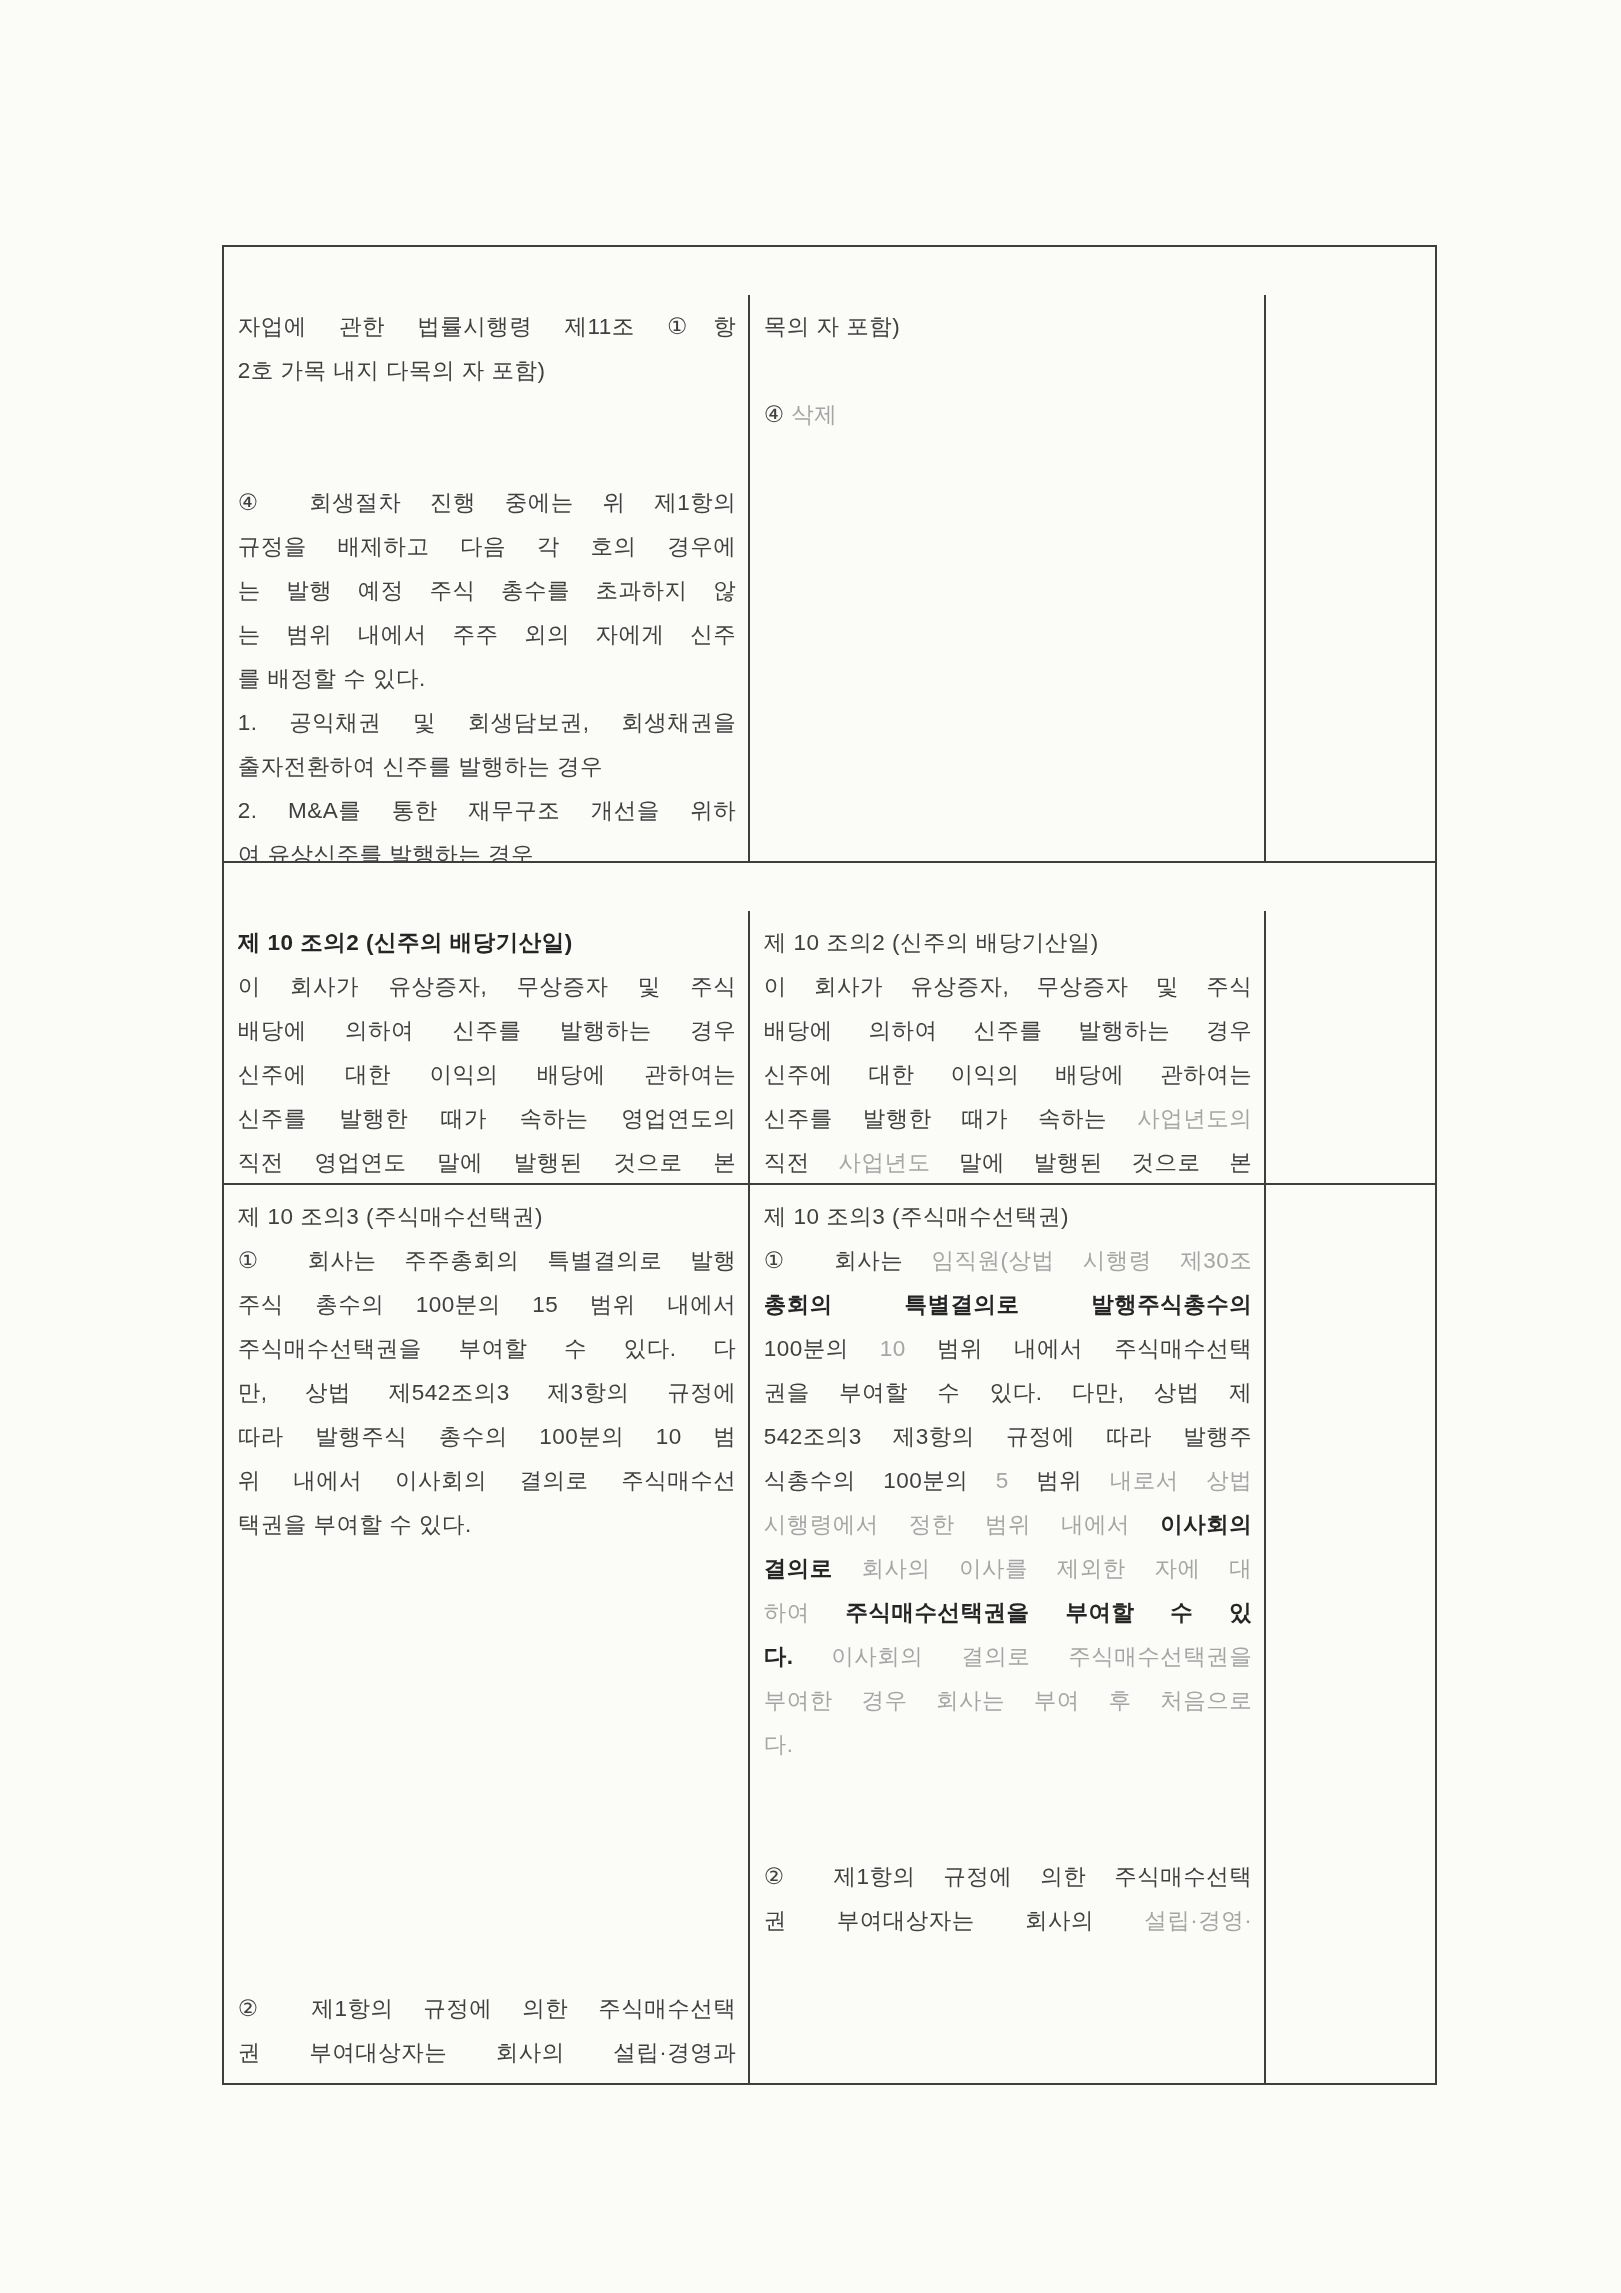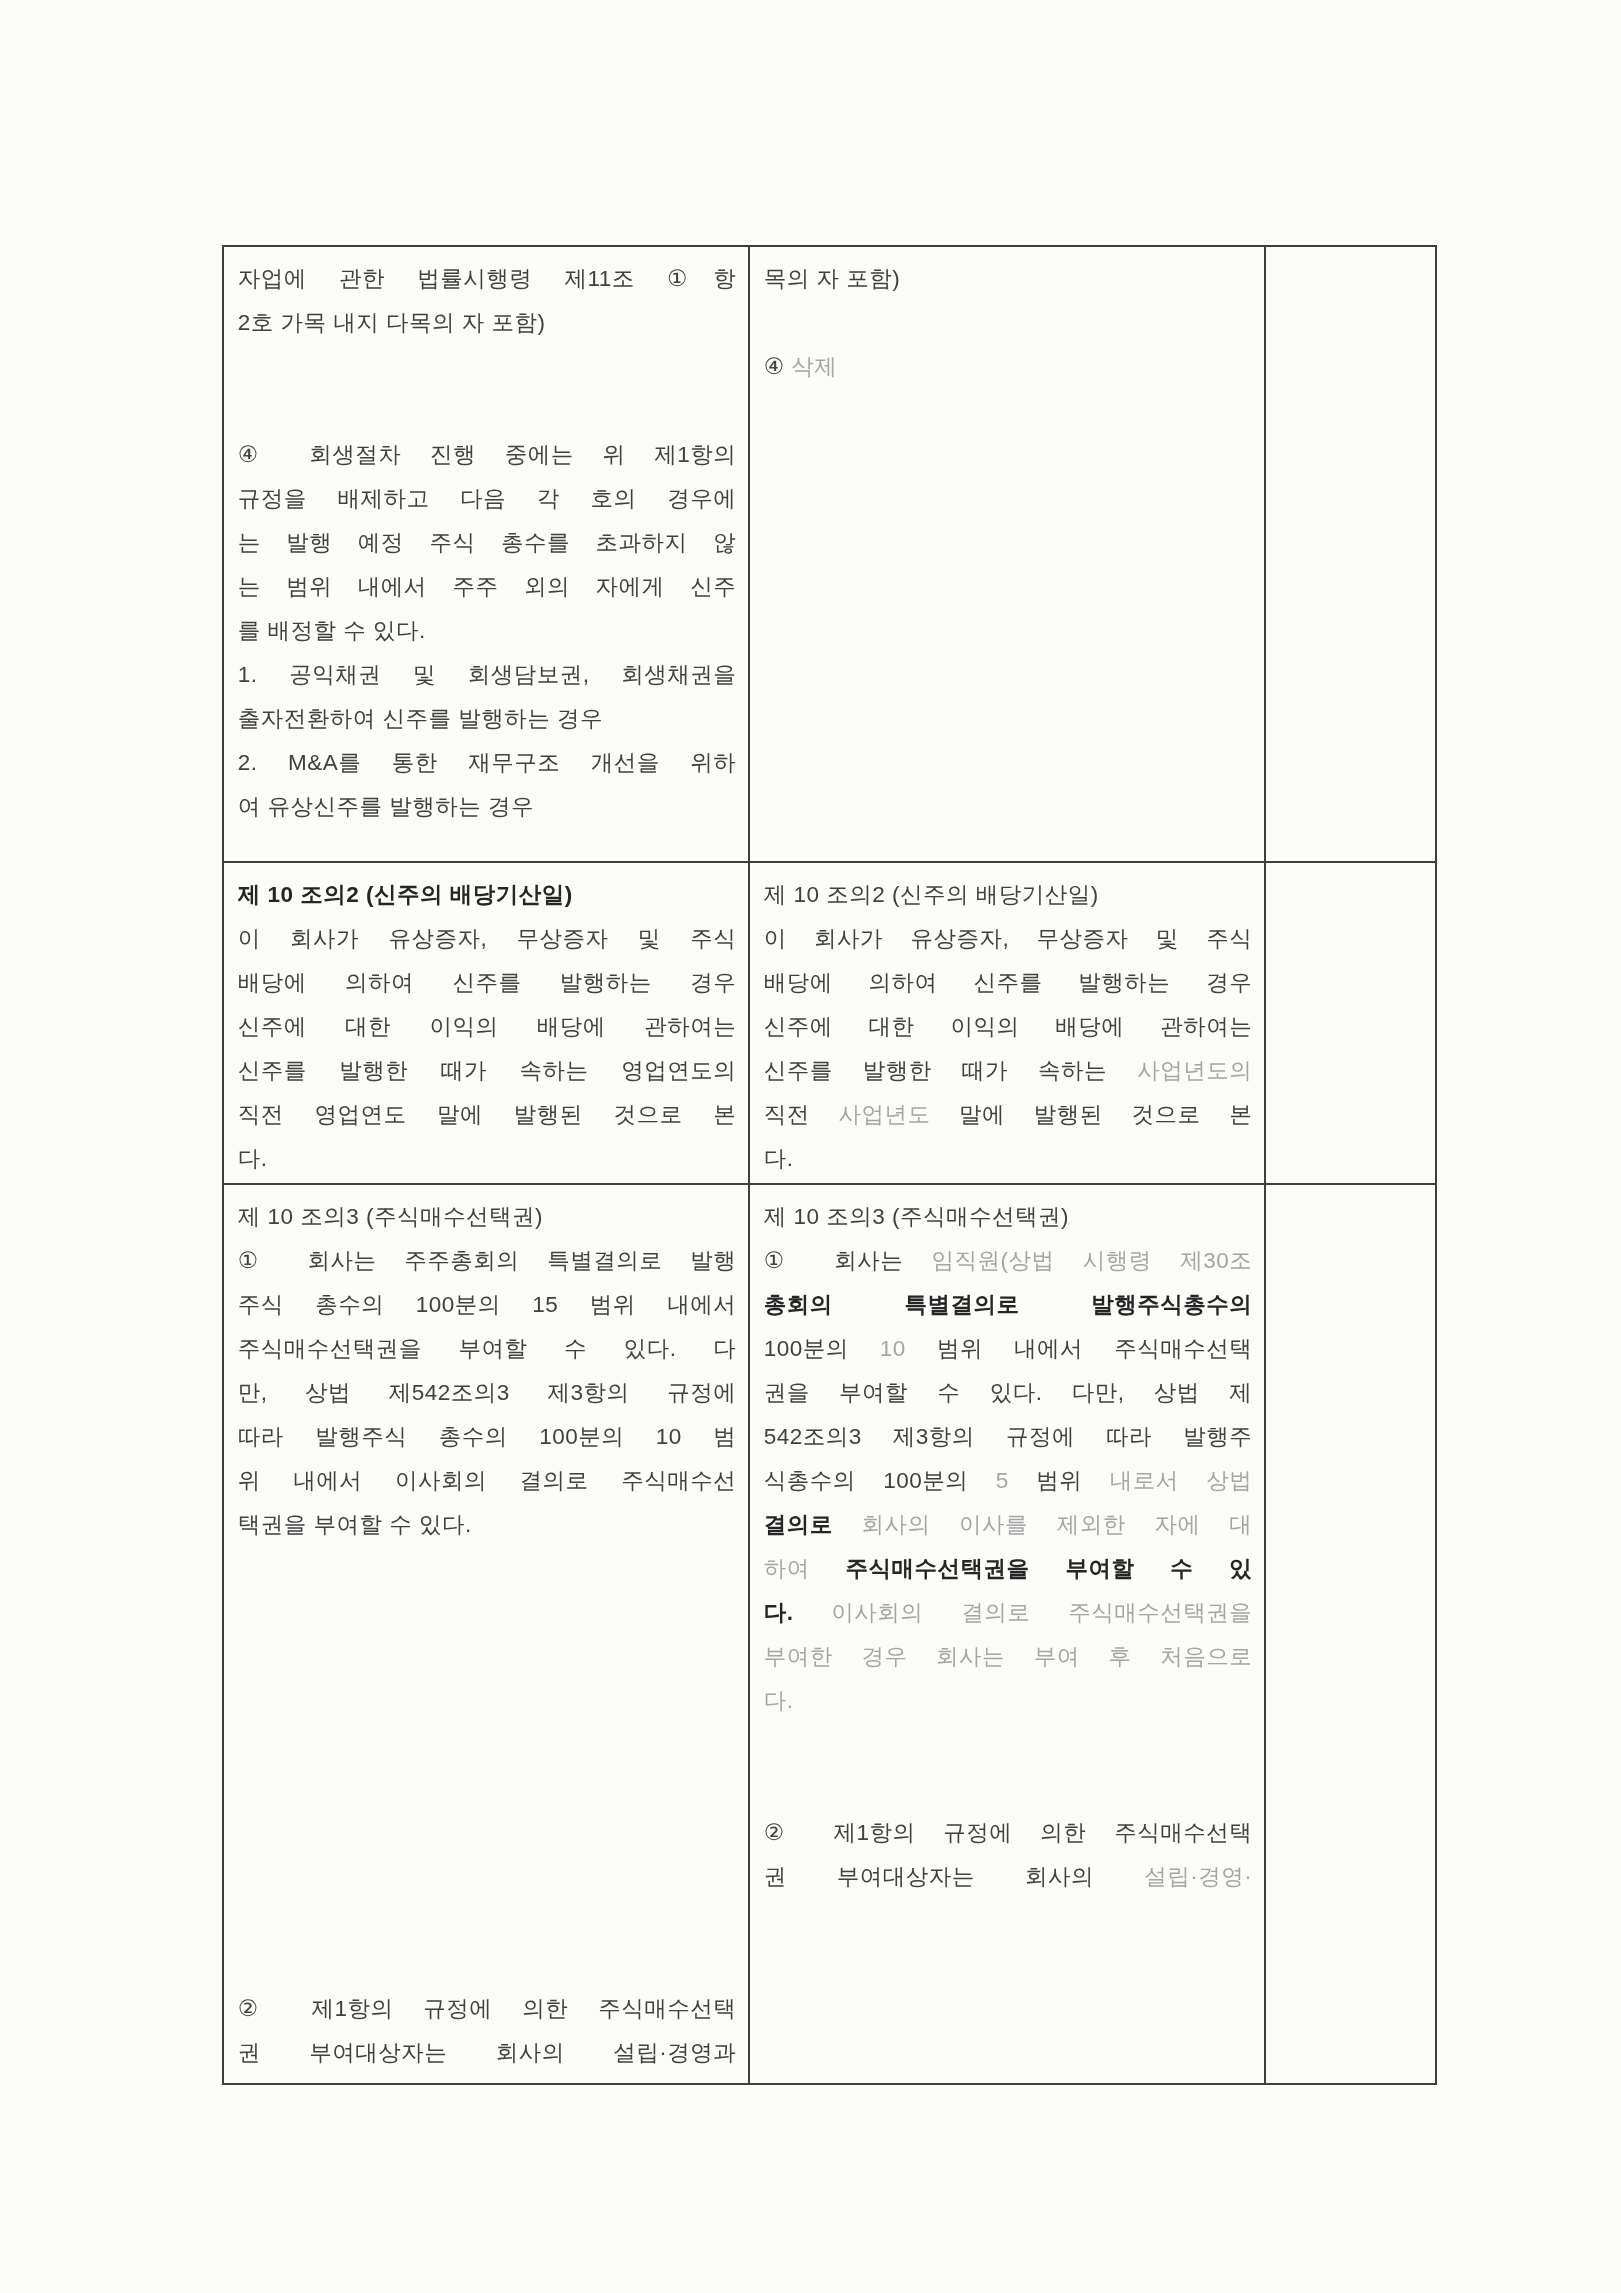--- a/index.html
+++ b/index.html
@@ -20,21 +20,21 @@
     grid-template-columns:526px 516px 1fr;
     grid-template-rows:616px 322px 1fr;
     background:var(--paper);
   }
   .cell{
     box-sizing:border-box;overflow:hidden;
     padding:9.8px 11.8px 0 13.7px;
     font-size:22.5px;color:var(--ink);
   }
   .cell.c0,.cell.c1{border-right:2px solid var(--border);}
-  .cell.r0,.cell.r1{border-bottom:2px solid var(--border);}
+  .cell.r0,.cell.r1{border-bottom:2px solid var(--border);margin-top:48px;}
   .line{height:44px;line-height:44px;white-space:nowrap;overflow:hidden;}
   .line.j{white-space:normal;text-align:justify;text-align-last:justify;}
   .seg{letter-spacing:0.5px;}
   .seg.b{font-weight:bold;color:var(--ink-bold);}
   .seg.l{color:var(--ink-light);}
 </style>
 </head>
 <body>
 
 <div class="sheet">
@@ -102,20 +102,21 @@
         <div class="line j"><span class="seg">권 부여대상자는 회사의 설립·경영과</span></div>
       </div>
       <div class="cell c1 r2">
         <div class="line"><span class="seg">제 10 조의3 (주식매수선택권)</span></div>
         <div class="line j"><span class="seg">① 회사는 </span><span class="seg l">임직원(상법 시행령 제30조</span></div>
         <div class="line j"><span class="seg b">총회의 특별결의로 발행주식총수의</span></div>
         <div class="line j"><span class="seg">100분의 </span><span class="seg l">10</span><span class="seg"> 범위 내에서 주식매수선택</span></div>
         <div class="line j"><span class="seg">권을 부여할 수 있다. 다만, 상법 제</span></div>
         <div class="line j"><span class="seg">542조의3 제3항의 규정에 따라 발행주</span></div>
         <div class="line j"><span class="seg">식총수의 100분의 </span><span class="seg l">5</span><span class="seg"> 범위 </span><span class="seg l">내로서 상법</span></div>
+        <div class="line j"><span class="seg l">시행령에서 정한 범위 내에서 </span><span class="seg b">이사회의</span></div>
         <div class="line j"><span class="seg b">결의로 </span><span class="seg l">회사의 이사를 제외한 자에 대</span></div>
         <div class="line j"><span class="seg l">하여 </span><span class="seg b">주식매수선택권을 부여할 수 있</span></div>
         <div class="line j"><span class="seg b">다. </span><span class="seg l">이사회의 결의로 주식매수선택권을</span></div>
         <div class="line j"><span class="seg l">부여한 경우 회사는 부여 후 처음으로</span></div>
         <div class="line"><span class="seg l">다.</span></div>
         <div class="line">&nbsp;</div>
         <div class="line">&nbsp;</div>
         <div class="line j"><span class="seg">② 제1항의 규정에 의한 주식매수선택</span></div>
         <div class="line j"><span class="seg">권 부여대상자는 회사의 </span><span class="seg l">설립·경영·</span></div>
       </div>

